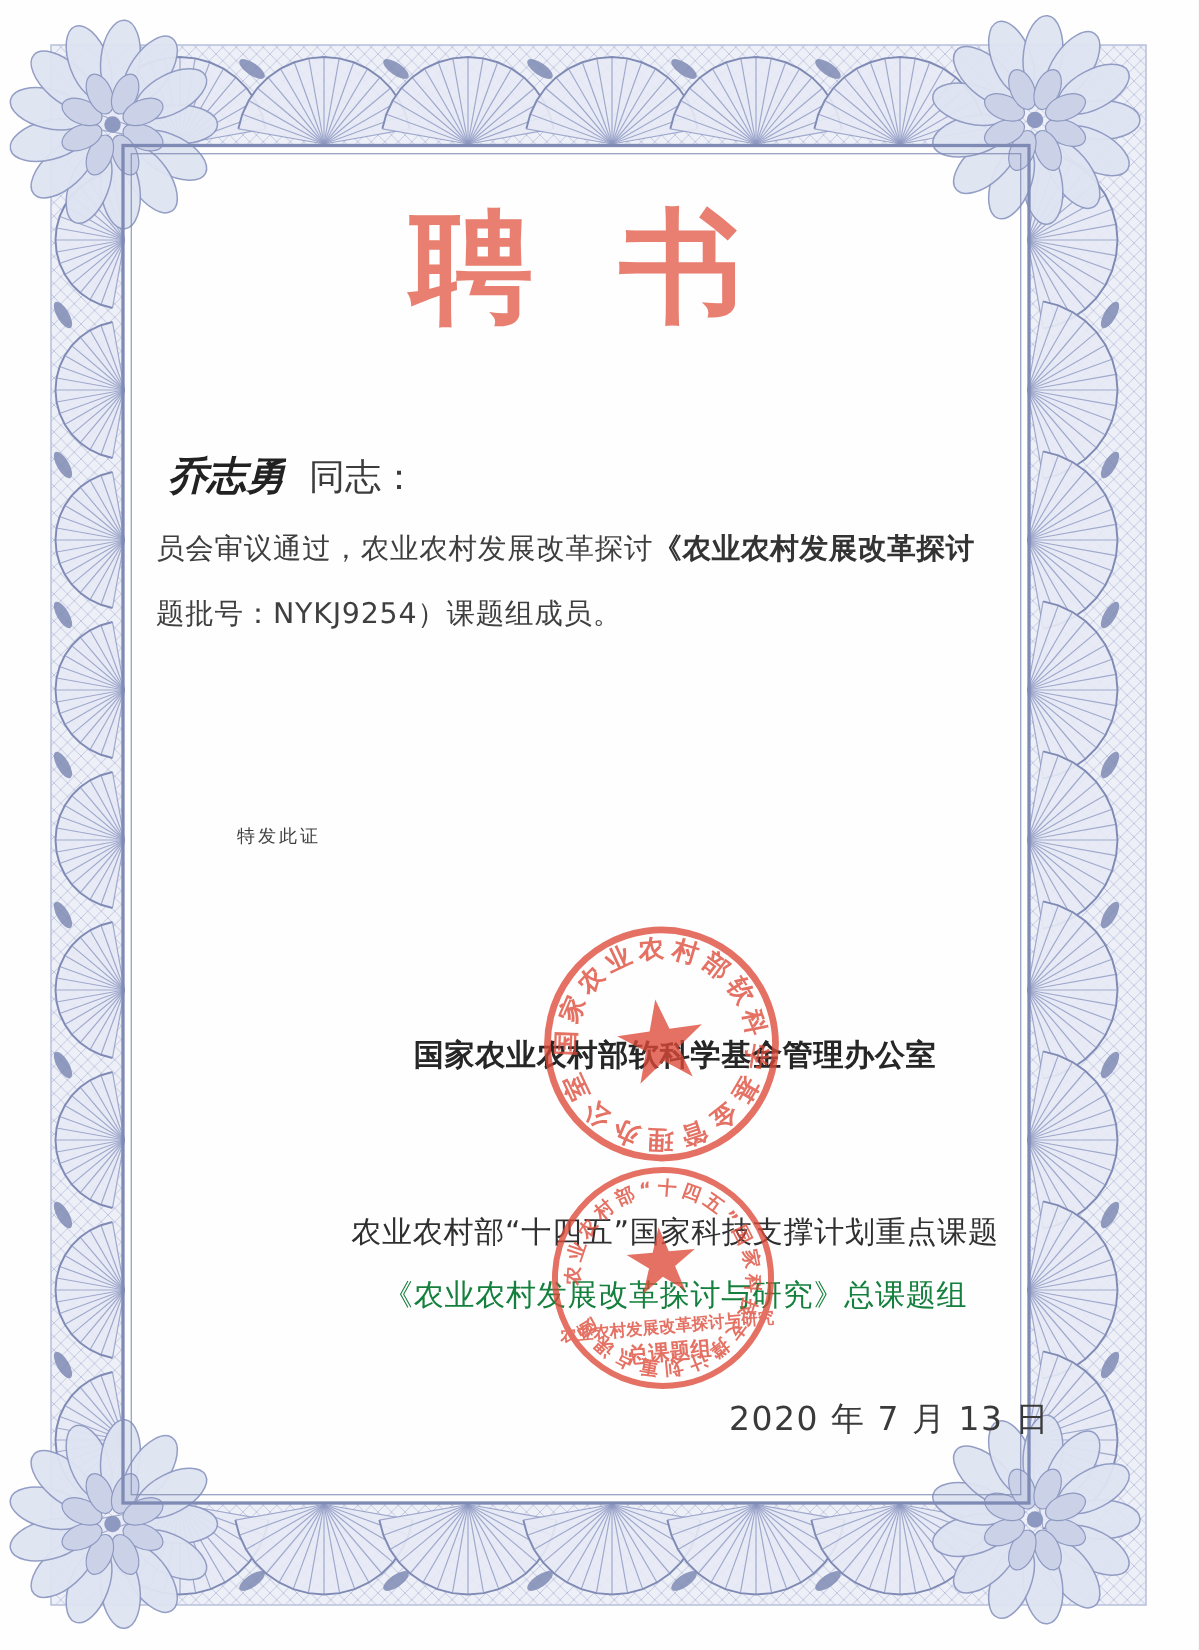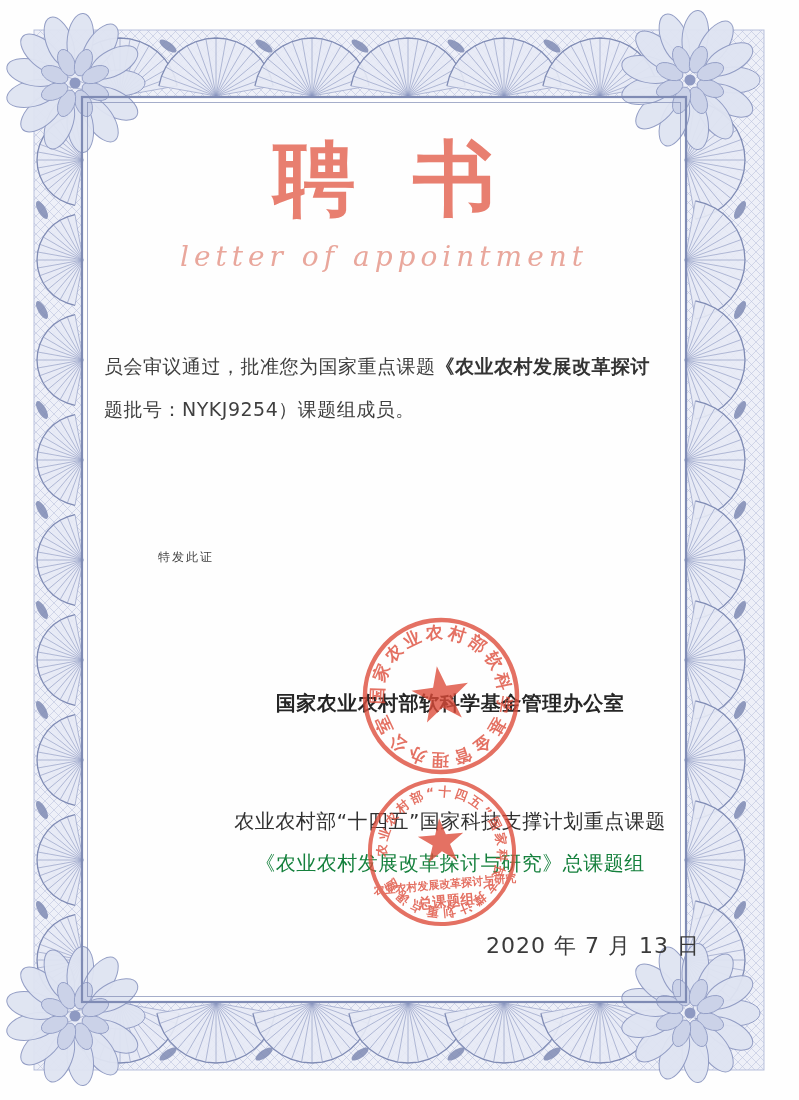--- a/index.html
+++ b/index.html
@@ -810,25 +810,27 @@
         <circle r="5.5" fill="#8e99c2"></circle>
       </g>
       <rect x="82" y="97" width="604" height="905" fill="none" stroke="#7f8bb4" stroke-width="2.2"></rect>
       <rect x="87.5" y="102.5" width="593" height="894" fill="none" stroke="#7f8bb4" stroke-width="0.7"></rect>
     </svg>
 
   <div class="content">
 
     <h1 class="cert-title">聘书</h1>
 
-    <div class="cert-sub">letter of appointment</div>
-
+
+    <div class="salutation">
+      <span class="name">乔志勇</span><span>同志：</span>
+    </div>
 
     <div class="body-text">
-      <div><span>员会审议通过，批准您为国家重点课题</span><span class="b">《农业农村发展改革探讨</span></div>
+      <div><span>员会审议通过，农业农村发展改革探讨</span><span class="b">《农业农村发展改革探讨</span></div>
       <div><span>题批号：NYKJ9254）课题组成员。</span></div>
     </div>
 
     <div class="issue">特发此证</div>
 
     <div class="org-line">国家农业农村部软科学基金管理办公室</div>
 
     <div class="footer-line1">农业农村部“十四五”国家科技支撑计划重点课题</div>
     <div class="footer-line2">《农业农村发展改革探讨与研究》总课题组</div>
     <div class="date-line">2020 年 7 月 13 日</div>

